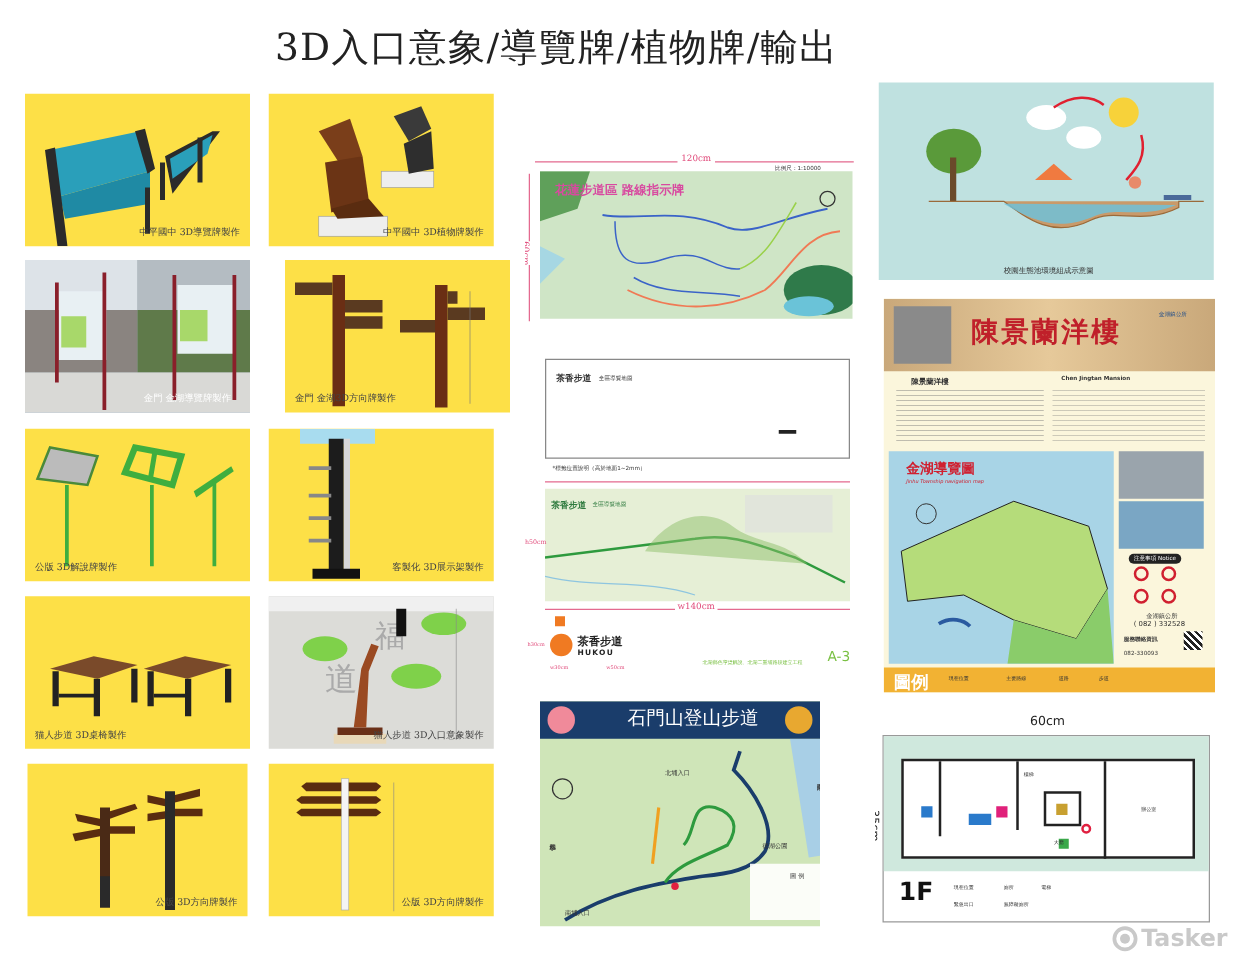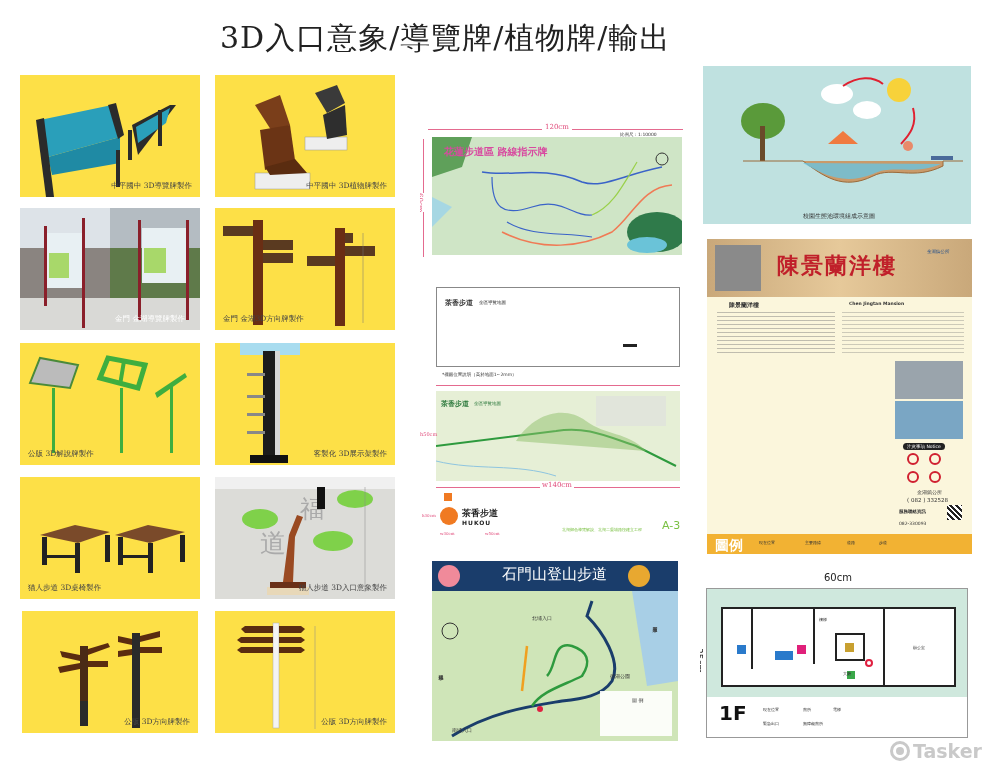--- a/index.html
+++ b/index.html
@@ -87,21 +87,21 @@
     <rect x="122" y="20" width="45" height="55" fill="#e8f0f3"></rect>
     <rect x="124" y="40" width="22" height="25" fill="#a8d86a"></rect>
     <rect x="24" y="18" width="3" height="80" fill="#8a1f2a"></rect>
     <rect x="62" y="10" width="3" height="110" fill="#8a1f2a"></rect>
     <rect x="118" y="12" width="3" height="100" fill="#8a1f2a"></rect>
     <rect x="166" y="12" width="3" height="100" fill="#8a1f2a"></rect>
   </svg>
   <div class="cap" style="right:auto;left:95px;color:#fff;">金門 金湖導覽牌製作</div>
 </div>
 
-<div class="tile" style="left:215px;top:208px;width:180px;height:122px;padding-left:44px;">
+<div class="tile" style="left:228px;top:208px;width:180px;height:122px;padding-left:44px;">
   <svg width="180" height="122">
     <rect x="8" y="18" width="30" height="10" fill="#5a3a20"></rect>
     <rect x="38" y="12" width="10" height="105" fill="#6a2e14"></rect>
     <rect x="48" y="32" width="30" height="10" fill="#5a3a20"></rect>
     <rect x="48" y="45" width="30" height="10" fill="#5a3a20"></rect>
     <rect x="92" y="48" width="28" height="10" fill="#5a3a20"></rect>
     <rect x="120" y="20" width="10" height="98" fill="#6a2e14"></rect>
     <rect x="130" y="25" width="8" height="10" fill="#5a3a20"></rect>
     <rect x="130" y="38" width="30" height="10" fill="#5a3a20"></rect>
     <line x1="148" y1="25" x2="148" y2="115" stroke="#777" stroke-width="0.5"></line>
@@ -248,21 +248,21 @@
   <div style="position:absolute;left:20px;top:226px;width:18px;height:18px;border-radius:50%;background:#f07a22;"></div>
   <span class="small" style="left:42px;top:226px;font-size:9px;font-weight:bold;color:#222;">茶香步道</span>
   <span class="small" style="left:42px;top:238px;font-size:6px;font-weight:bold;color:#222;letter-spacing:1px;">HUKOU</span>
   <span class="dim-text" style="left:2px;top:232px;font-size:4px;">h30cm</span>
   <span class="dim-text" style="left:20px;top:250px;font-size:4px;">w30cm</span>
   <span class="dim-text" style="left:65px;top:250px;font-size:4px;">w50cm</span>
   <span class="small" style="left:142px;top:246px;font-size:4px;color:#7ac043;">北湖鄉色導覽解說、北湖二重埔路段建立工程</span>
   <span class="small" style="left:242px;top:238px;font-size:11px;color:#7ac043;">A-3</span>
 </div>
 
-<div class="panel" style="left:432px;top:538px;width:246px;height:180px;background:#cfe5b8;">
+<div class="panel" style="left:432px;top:538px;width:224px;height:180px;background:#cfe5b8;">
   <div style="position:absolute;left:0;top:0;width:246px;height:30px;background:#1a3d6b;">
     <span style="position:absolute;left:6px;top:4px;width:22px;height:22px;border-radius:50%;background:#f08a9a;"></span>
     <span style="position:absolute;right:28px;top:4px;width:22px;height:22px;border-radius:50%;background:#e8a830;"></span>
     <span style="position:absolute;left:70px;top:4px;font-size:15px;color:#fff;white-space:nowrap;">石門山登山步道</span>
   </div>
   <svg width="246" height="150" style="position:absolute;left:0;top:30px;">
     <path d="M200,0 L246,0 L246,90 L215,95 Z" fill="#a8cfe6"></path>
     <path d="M20,145 C60,120 100,115 130,110 C150,108 170,105 180,90 C190,70 170,40 155,25 L160,10" stroke="#1a3d6b" stroke-width="3" fill="none"></path>
     <path d="M100,115 C110,100 130,95 150,85 C160,70 155,60 140,55 C120,50 125,75 115,85" stroke="#2e9a3e" stroke-width="2.5" fill="none"></path>
     <path d="M95,55 L90,100" stroke="#f0a020" stroke-width="2.5" fill="none"></path>
@@ -299,20 +299,30 @@
 <div class="panel" style="left:707px;top:216px;width:265px;height:315px;background:#fbf6dc;">
   <div style="position:absolute;left:0;top:0;width:265px;height:58px;background:linear-gradient(90deg,#c9a87a,#e6c99a,#c9a87a);">
     <span style="position:absolute;left:8px;top:6px;width:46px;height:46px;background:#8a8a8a;"></span>
     <span style="position:absolute;left:70px;top:12px;font-size:22px;color:#c0202a;font-weight:bold;white-space:nowrap;letter-spacing:2px;">陳景蘭洋樓</span>
     <span class="small" style="left:220px;top:10px;font-size:4.5px;color:#1a4a8a;">金湖鎮公所</span>
   </div>
   <span class="small" style="left:22px;top:62px;font-size:6px;font-weight:bold;">陳景蘭洋樓</span>
   <span class="small" style="left:142px;top:62px;font-size:4.5px;font-weight:bold;">Chen Jingtan Mansion</span>
   <div style="position:absolute;left:10px;top:70px;width:118px;height:46px;background:repeating-linear-gradient(#fbf6dc 0 3px,#777 3px 4px);opacity:0.45;"></div>
   <div style="position:absolute;left:135px;top:70px;width:122px;height:46px;background:repeating-linear-gradient(#fbf6dc 0 3px,#777 3px 4px);opacity:0.35;"></div>
+  <div style="position:absolute;left:4px;top:122px;width:180px;height:170px;background:#a8d4e6;">
+    <svg width="180" height="170">
+      <polygon points="10,80 100,40 160,60 175,110 150,150 100,135 60,115 15,120" fill="#b5dc7a" stroke="#222" stroke-width="0.8"></polygon>
+      <polygon points="100,135 150,150 175,110 180,170 95,170" fill="#8acc6a"></polygon>
+      <circle cx="30" cy="50" r="8" fill="none" stroke="#333" stroke-width="0.8"></circle>
+      <path d="M40,138 C50,132 60,135 65,140" stroke="#2a5aa0" stroke-width="3" fill="none"></path>
+    </svg>
+    <span class="small" style="left:14px;top:6px;font-size:11px;font-weight:bold;color:#d02030;">金湖導覽圖</span>
+    <span class="small" style="left:14px;top:21px;font-size:4px;color:#d02030;font-style:italic;">Jinhu Township navigation map</span>
+  </div>
   <div style="position:absolute;left:188px;top:122px;width:68px;height:38px;background:#9aa4ac;"></div>
   <div style="position:absolute;left:188px;top:162px;width:68px;height:38px;background:#7aa6c4;"></div>
   <span class="small" style="left:196px;top:204px;font-size:4.5px;background:#222;color:#fff;padding:1px 4px;border-radius:4px;">注意事項 Notice</span>
   <div style="position:absolute;left:200px;top:214px;width:12px;height:12px;border-radius:50%;border:2px solid #d02030;"></div>
   <div style="position:absolute;left:222px;top:214px;width:12px;height:12px;border-radius:50%;border:2px solid #d02030;"></div>
   <div style="position:absolute;left:200px;top:232px;width:12px;height:12px;border-radius:50%;border:2px solid #d02030;"></div>
   <div style="position:absolute;left:222px;top:232px;width:12px;height:12px;border-radius:50%;border:2px solid #d02030;"></div>
   <span class="small" style="left:210px;top:250px;font-size:5px;">金湖鎮公所</span>
   <span class="small" style="left:200px;top:258px;font-size:5.5px;">( 082 ) 332528</span>
   <span class="small" style="left:192px;top:270px;font-size:4.5px;font-weight:bold;">服務聯絡資訊</span>

